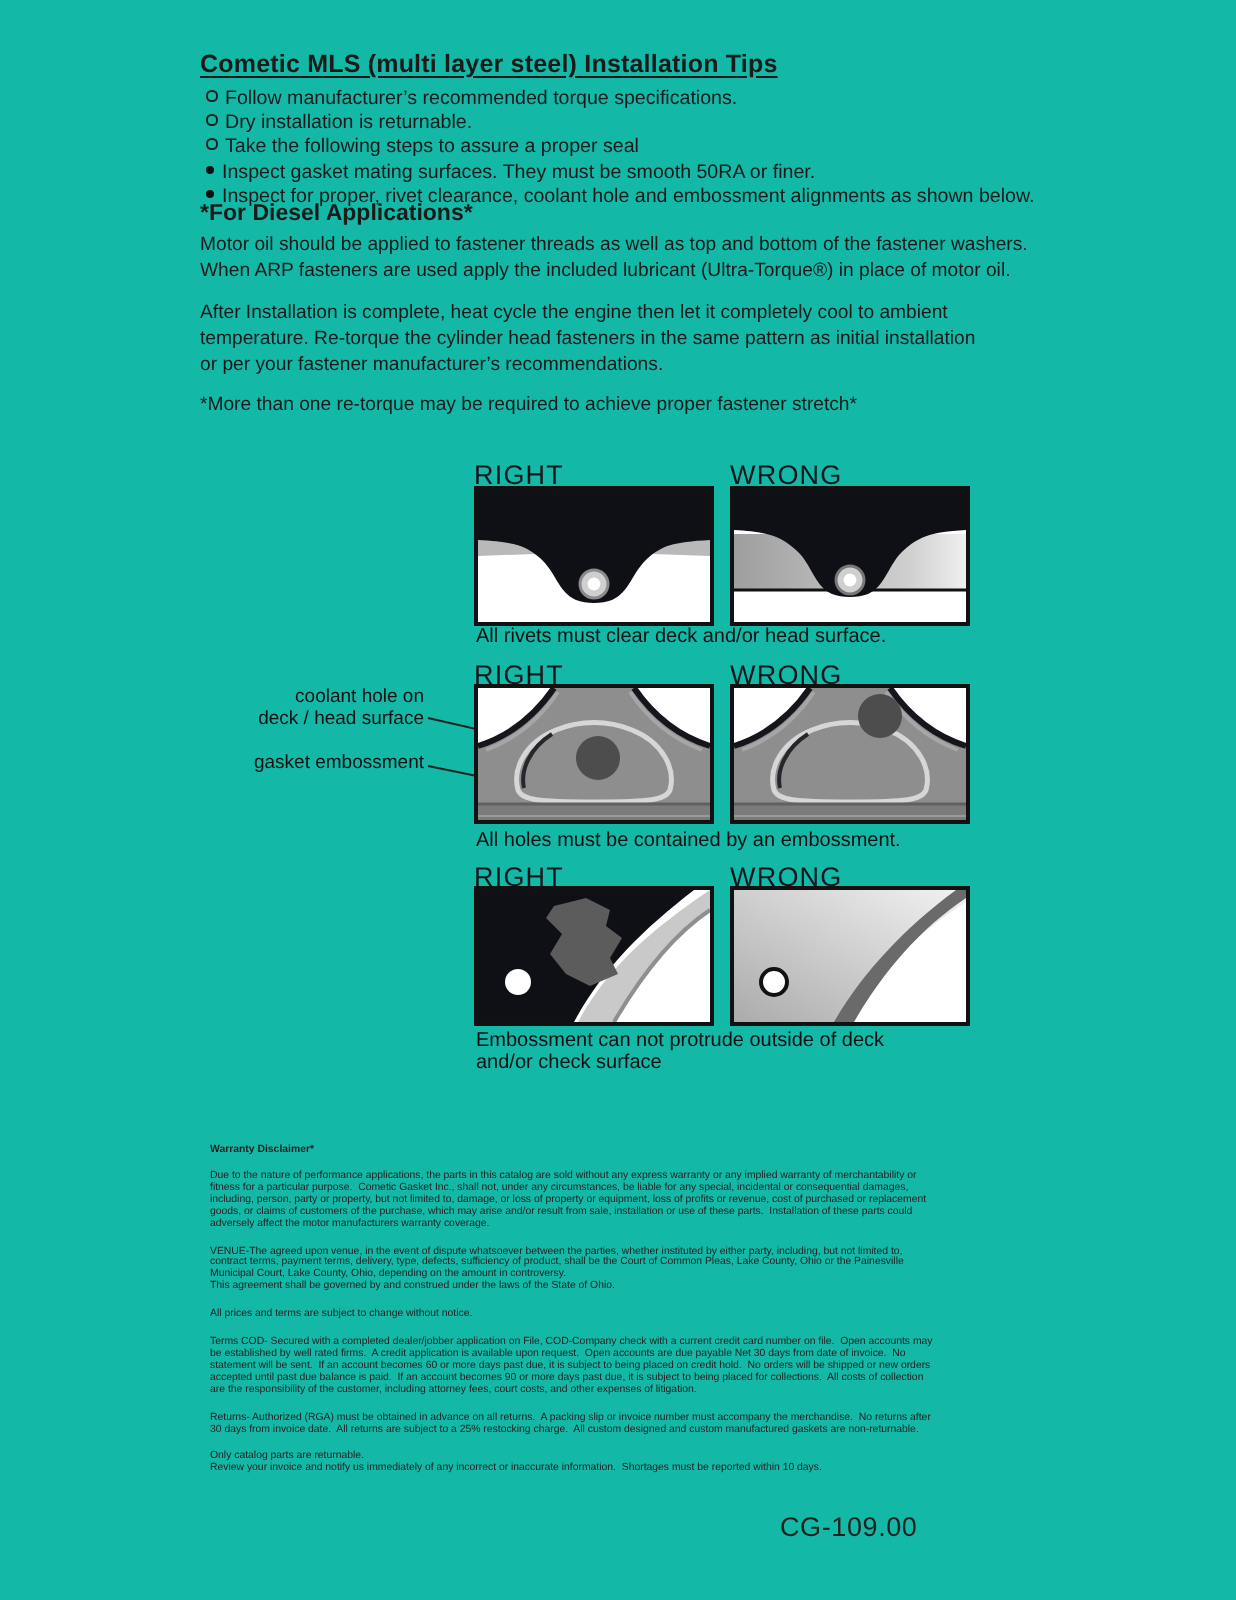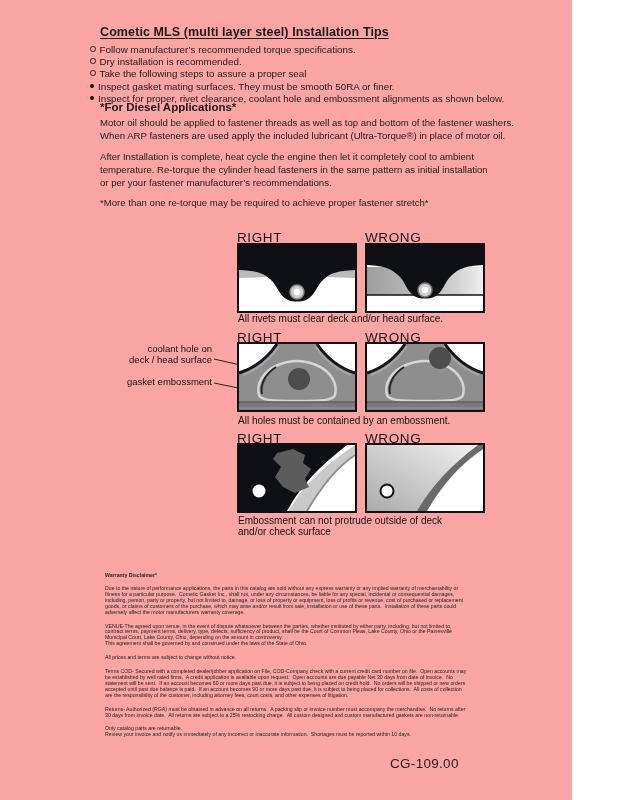--- a/index.html
+++ b/index.html
@@ -1,36 +1,36 @@
 <!DOCTYPE html>
 <html><head>
 <meta charset="utf-8">
 <style>
   html,body{margin:0;padding:0;background:#ffffff;}
   .page{
     position:relative;
-    width:572px;height:800px;
-    background:#fca5a5;
+    width:618px;height:800px;
+    background:#14b8a6;
     font-family:"Liberation Sans", sans-serif;
     color:#1a1a1a;
     overflow:hidden;
   }
   .abs{position:absolute;}
   .ml{white-space:pre-line;}
   .pw{white-space:pre-wrap;}
 
   .title{
     left:100px;top:25px;
     font-size:12.5px;font-weight:bold;
     text-decoration:underline;
     text-underline-offset:2px;
     letter-spacing:0.1px;
   }
 
-  .bullets{left:90px;top:44px;font-size:9.8px;line-height:12.2px;}
+  .bullets{left:103px;top:44px;font-size:9.8px;line-height:12.2px;}
   .b-row{display:flex;align-items:baseline;}
   .b-row.sub{margin-left:0;}
   .mk-o{flex:0 0 auto;width:3.5px;height:3.5px;border:1px solid #222;border-radius:50%;margin-right:4px;position:relative;top:-1.5px;}
   .mk-f{flex:0 0 auto;width:4px;height:4px;background:#111;border-radius:50%;margin-right:4px;position:relative;top:-1.5px;}
 
   .diesel{left:100px;top:100px;width:470px;}
   .diesel h2{margin:0;font-size:11.5px;font-weight:bold;line-height:14px;}
   .diesel p{margin:0;font-size:9.6px;line-height:13px;}
   .diesel .p1{margin-top:2px;}
   .diesel .p2{margin-top:8px;}
@@ -62,21 +62,21 @@
 
   <div class="abs title">Cometic MLS (multi layer steel) Installation Tips</div>
 
   <div class="abs bullets">
     <div class="b-row">
       <span class="mk-o"></span>
       <span>Follow manufacturer’s recommended torque specifications.</span>
     </div>
     <div class="b-row">
       <span class="mk-o"></span>
-      <span>Dry installation is recommended.</span>
+      <span>Dry installation is returnable.</span>
     </div>
     <div class="b-row">
       <span class="mk-o"></span>
       <span>Take the following steps to assure a proper seal</span>
     </div>
     <div class="b-row sub">
       <span class="mk-f"></span>
       <span>Inspect gasket mating surfaces.  They must be smooth 50RA or finer.</span>
     </div>
     <div class="b-row sub">

